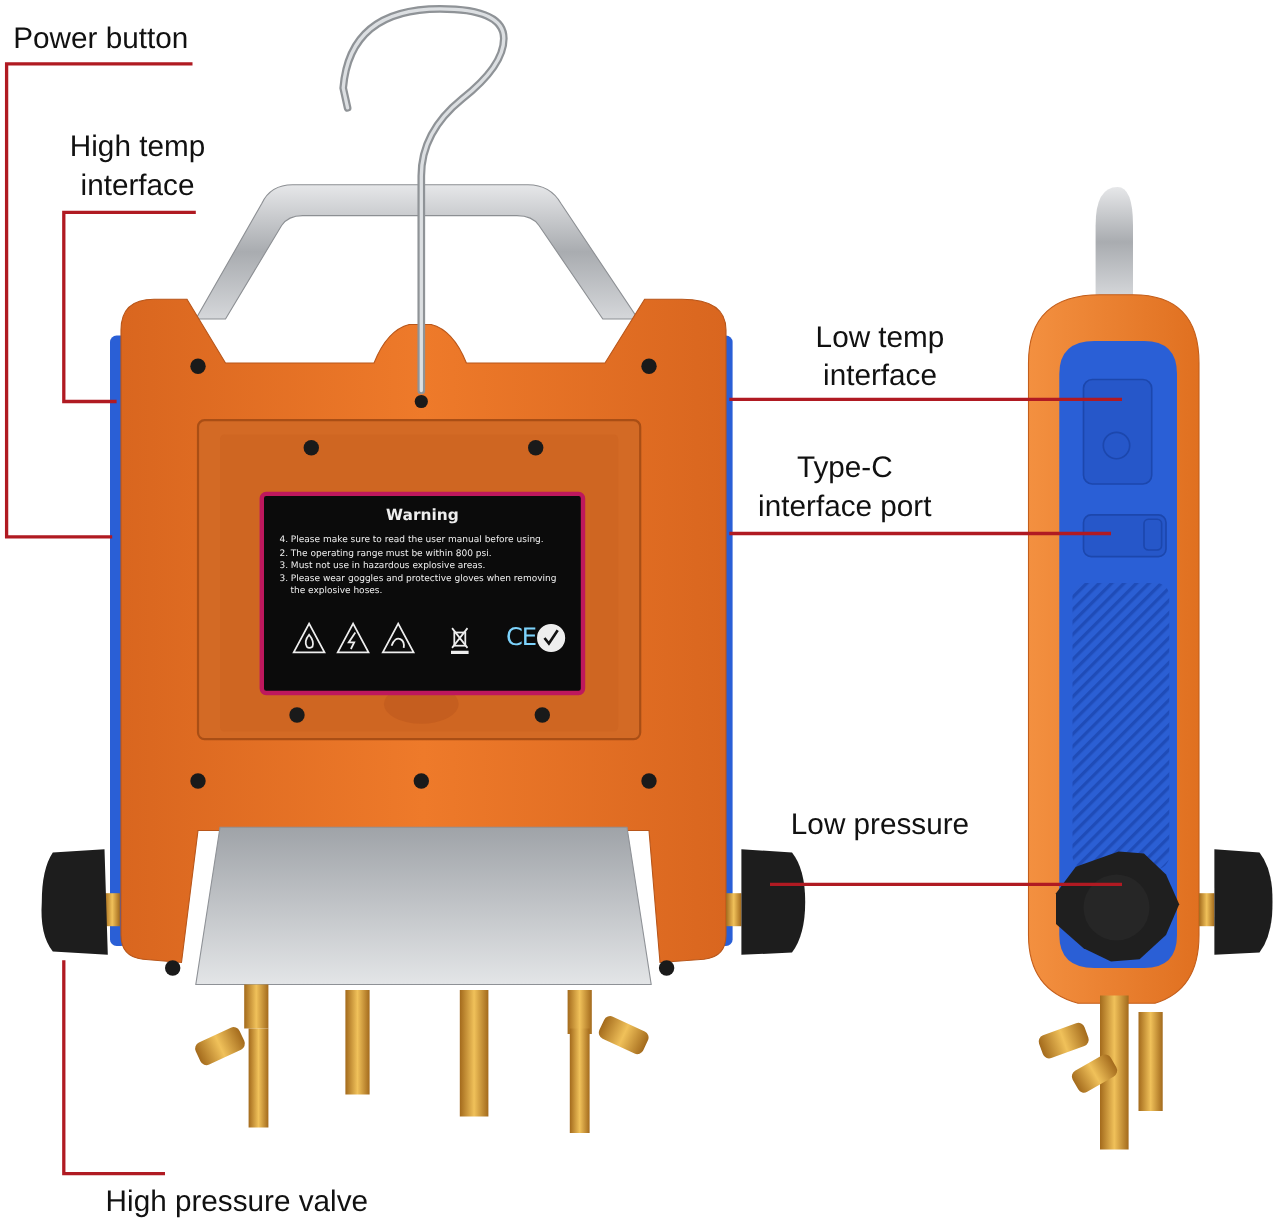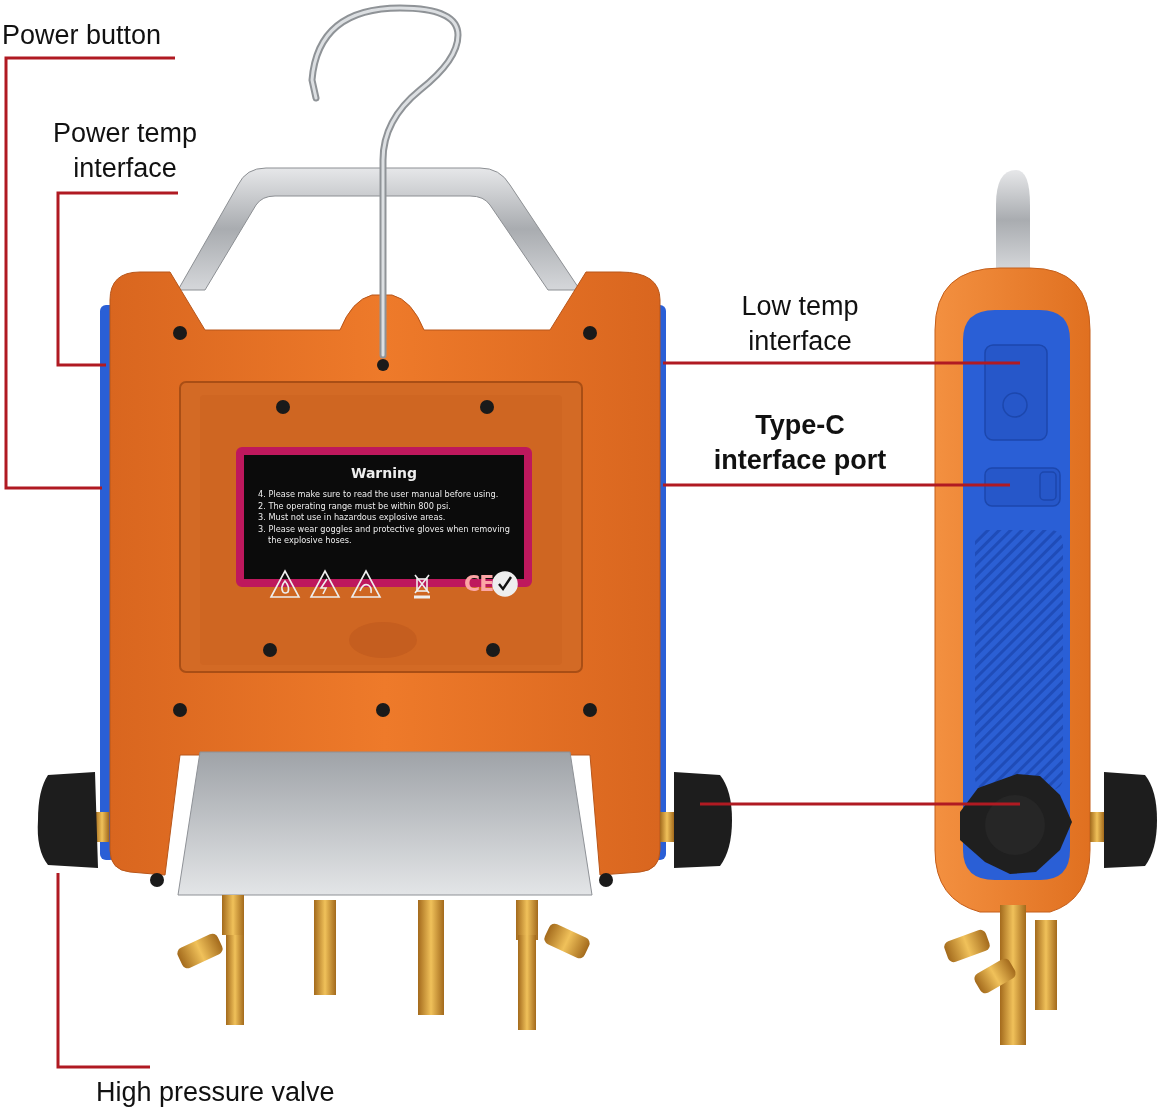--- a/index.html
+++ b/index.html
@@ -1,25 +1,25 @@
 <!DOCTYPE html>
 <html><head>
 <meta charset="utf-8">
 <style>
   html, body { margin: 0; padding: 0; background: #ffffff; }
   body { width: 1157px; height: 1112px; position: relative; overflow: hidden; font-family: "Liberation Sans", sans-serif; }
   .canvas { position: absolute; left: 0; top: 0; width: 1157px; height: 1112px; }
   .label { position: absolute; color: #111111; font-size: 27px; line-height: 35px; text-align: center; white-space: nowrap; font-family: "Liberation Sans", sans-serif; }
-  .warn-panel { position: absolute; left: 236px; top: 447px; width: 296px; height: 140px; background: #0b0b0b; border: 8px solid #be185d; border-radius: 6px; box-sizing: border-box; color: #eeeeee; font-family: "DejaVu Sans", sans-serif; }
+  .warn-panel { position: absolute; left: 236px; top: 447px; width: 296px; height: 185px; background: #0b0b0b; border: 4px solid #be185d; border-radius: 6px; box-sizing: border-box; color: #eeeeee; font-family: "DejaVu Sans", sans-serif; }
   .warn-title { position: absolute; left: 0; right: 0; top: 10px; text-align: center; font-size: 14px; font-weight: bold; }
   .warn-list { position: absolute; left: 14px; right: 8px; top: 34px; font-size: 8.2px; line-height: 11.5px; }
   .warn-line { display: block; white-space: nowrap; }
   .warn-line.indent { padding-left: 10px; }
   .cert-row { position: absolute; left: 24px; right: 20px; top: 112px; height: 34px; }
-  .ce { position: absolute; left: 196px; top: 4px; font-size: 22px; font-weight: bold; color: #fca5a5; letter-spacing: -1px; font-family: "DejaVu Sans", sans-serif; }
+  .ce { position: absolute; left: 196px; top: 4px; font-size: 22px; font-weight: normal; color: #7dd3fc; letter-spacing: -1px; font-family: "DejaVu Sans", sans-serif; }
 </style>
 </head>
 <body>
 
 <div class="canvas">
 
   <svg width="1157" height="1112" viewBox="0 0 1157 1112" style="position:absolute;left:0;top:0">
     <defs>
       <linearGradient id="metalG" x1="0" y1="0" x2="0" y2="1">
         <stop offset="0" stop-color="#e6e7e9"></stop>
@@ -123,40 +123,41 @@
     <g stroke="#b01a22" stroke-width="3" fill="none">
       <polyline points="175,58 6,58 6,488 102,488"></polyline>
       <polyline points="178,193 58,193 58,365 106,365"></polyline>
       <line x1="663" y1="363" x2="1020" y2="363"></line>
       <line x1="663" y1="485" x2="1010" y2="485"></line>
       <line x1="700" y1="804" x2="1020" y2="804"></line>
       <polyline points="58,873 58,1067 150,1067"></polyline>
     </g>
   </svg>
 
-  <div class="label" style="left:2px;top:18px;text-align:center;">
+  <div class="label" style="left:12px;top:18px;text-align:center;">
     <span>Power button</span>
   </div>
 
   <div class="label" style="left:50px;top:116px;width:150px;">
-    <div>Power temp</div>
+    <div>High temp</div>
     <div>interface</div>
   </div>
 
   <div class="label" style="left:700px;top:289px;width:200px;">
     <div>Low temp</div>
     <div>interface</div>
   </div>
 
-  <div class="label" style="left:700px;top:408px;width:200px;font-weight:bold;">
+  <div class="label" style="left:668px;top:408px;width:200px;">
     <div>Type-C</div>
     <div>interface port</div>
   </div>
 
   <div class="label" style="left:690px;top:732px;width:220px;">
+    <div>Low pressure</div>
   </div>
 
   <div class="label" style="left:56px;top:1075px;text-align:left;margin-left:40px;">
     <span>High pressure valve</span>
   </div>
 
   <div class="warn-panel">
     <div class="warn-title">Warning</div>
     <div class="warn-list">
       <span class="warn-line">4. Please make sure to read the user manual before using.</span>

